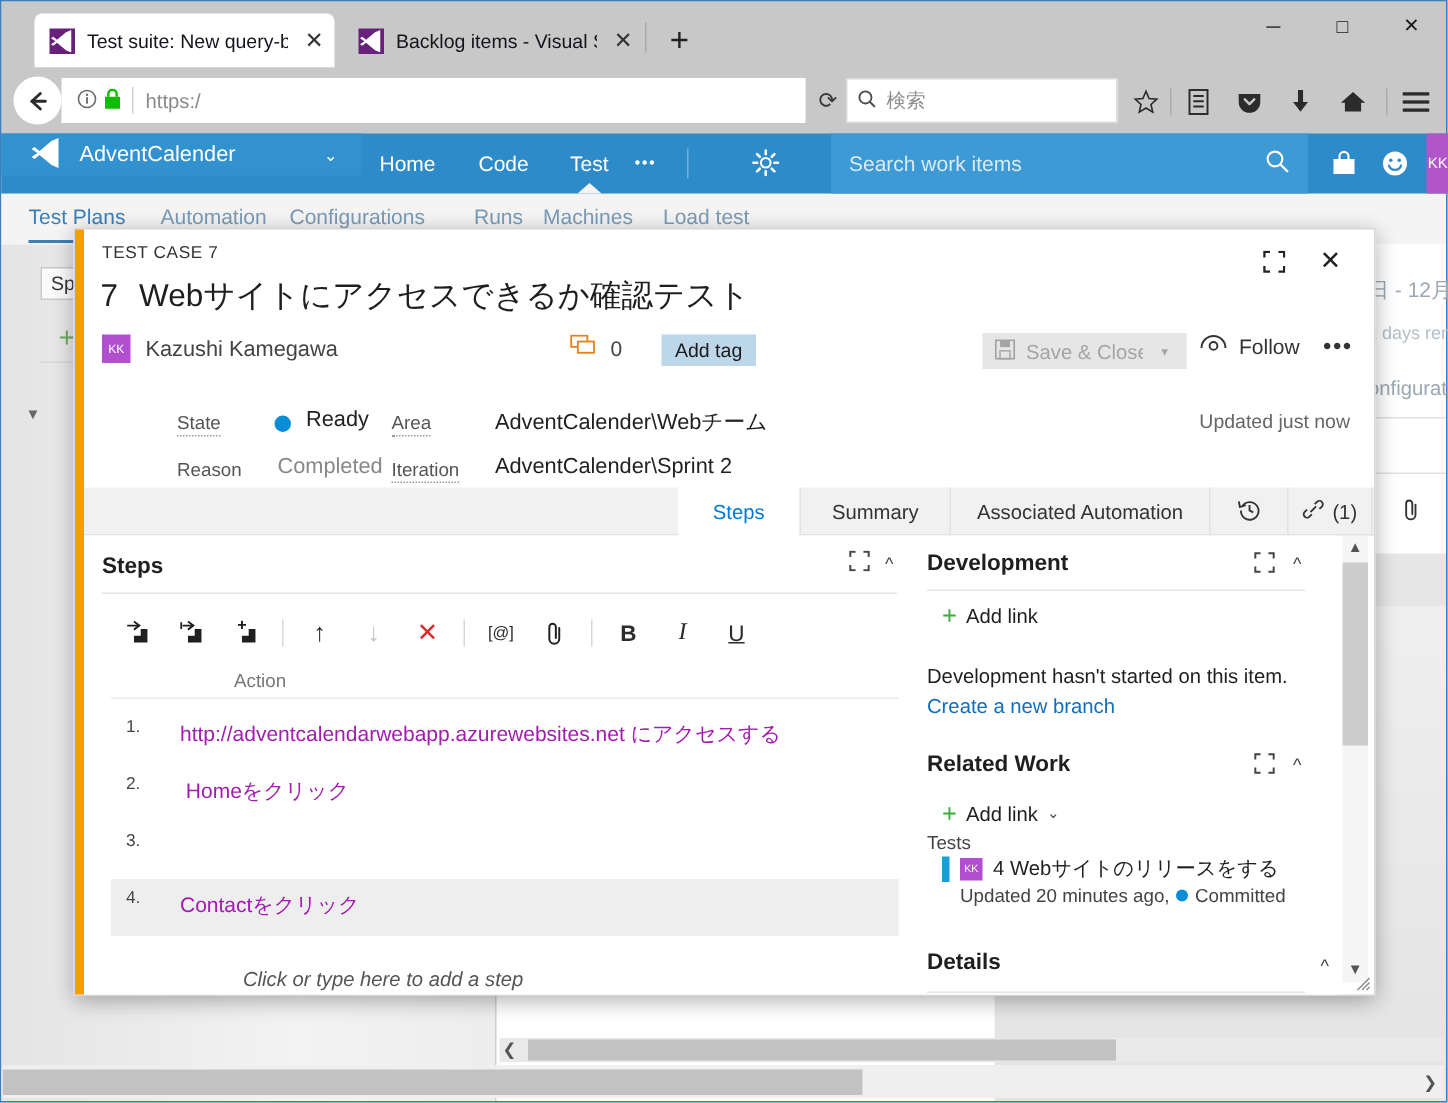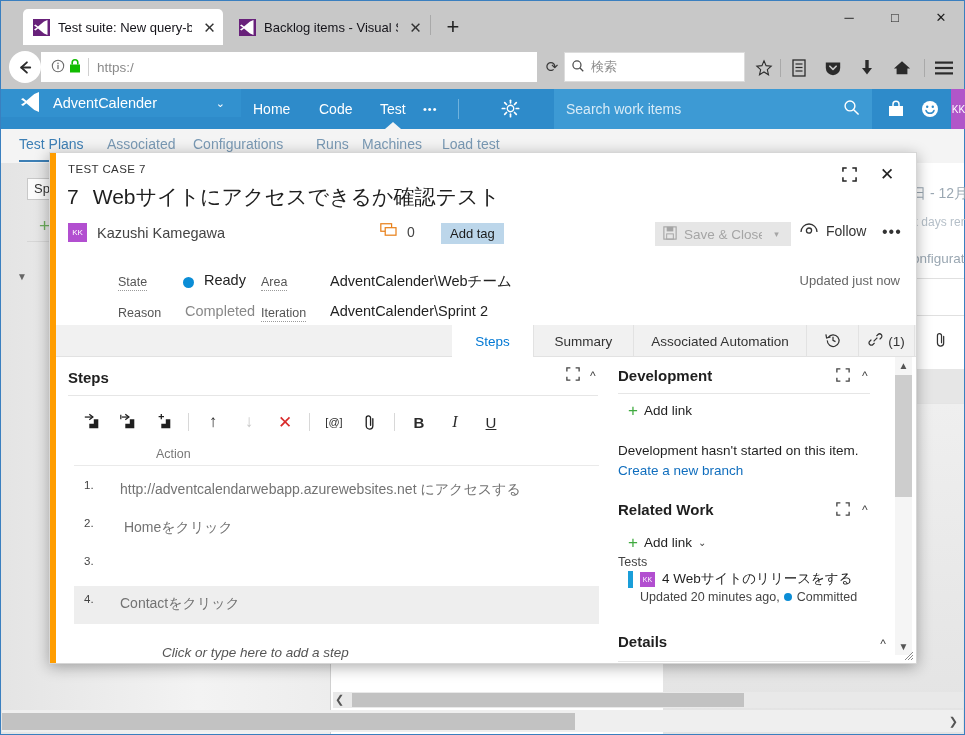--- a/index.html
+++ b/index.html
@@ -388,21 +388,21 @@
   }
   .step-row {
     position: absolute; left: 18px; width: 525px; height: 38px;
     display:flex; align-items: flex-start;
   }
   .step-row.selected { background: #eeeeee; }
   .step-num {
     width: 46px; text-align: left; padding-left: 10px;
     font-size: 11.5px; color: #444; padding-top: 7px;
   }
-  .step-text { font-size: 14px; color: #737373; padding-top: 9px; }
+  .step-text { font-size: 14px; color: #a21caf; padding-top: 9px; }
   #step-add-hint {
     position:absolute; left: 106px; top: 288px;
     font-size: 13.5px; color:#555; font-style: italic;
   }
 
   
   #right-pane {
     position: absolute; left: 568px; top: 204px; right: 24px; bottom: 0;
     background:#fff; overflow:hidden;
   }
@@ -577,21 +577,21 @@
           <rect x="0" y="5.9" width="18" height="2.2" fill="#2b2b2b"></rect>
           <rect x="0" y="11.3" width="18" height="2.2" fill="#2b2b2b"></rect>
         </svg>
     </div>
   </div>
 
   <div id="page-bg">
 
     <div id="hub-tabs">
       <div class="hub-tab active" style="left:18px;">Test Plans</div>
-      <div class="hub-tab" style="left:106px;">Associated</div>
+      <div class="hub-tab" style="left:106px;">Automation</div>
       <div class="hub-tab" style="left:192px;">Configurations</div>
       <div class="hub-tab" style="left:315px;">Runs</div>
       <div class="hub-tab" style="left:361px;">Machines</div>
       <div class="hub-tab" style="left:441px;">Load test</div>
       <div id="hub-tab-underline"></div>
     </div>
 
     <div id="bg-left-panel">
       <div id="bg-sprint-pill">Spri</div>
       <div id="bg-plus">+</div>

